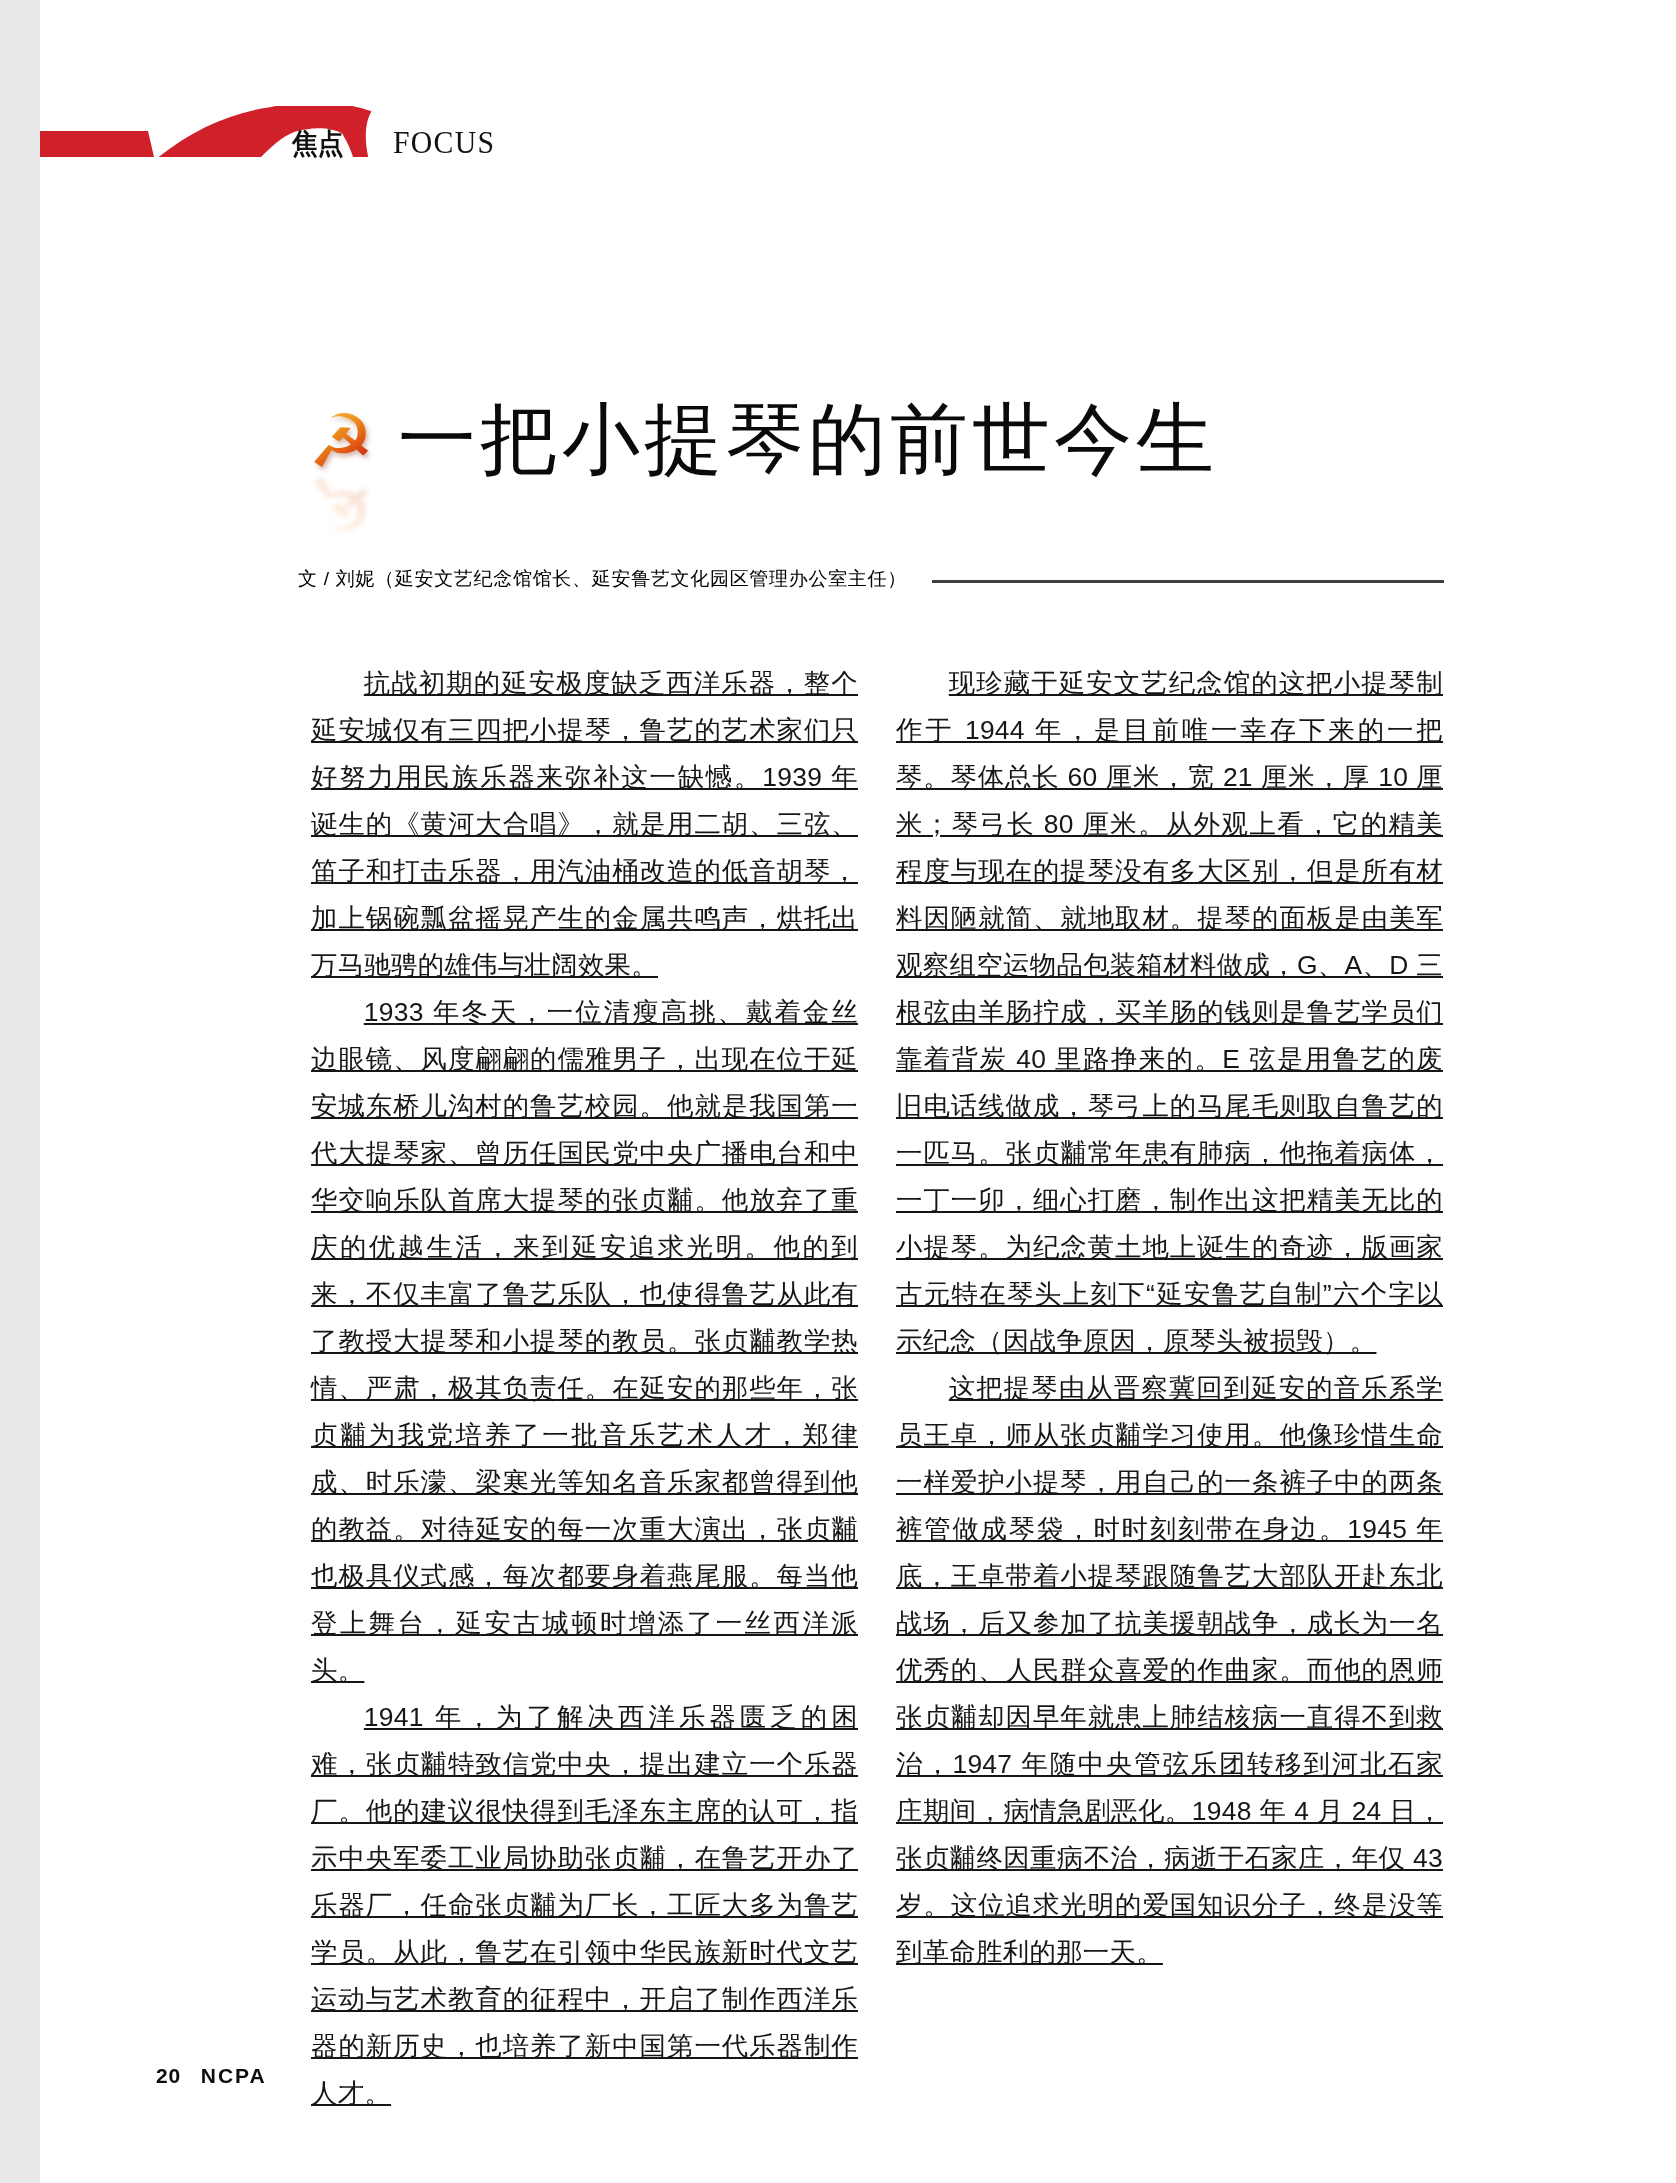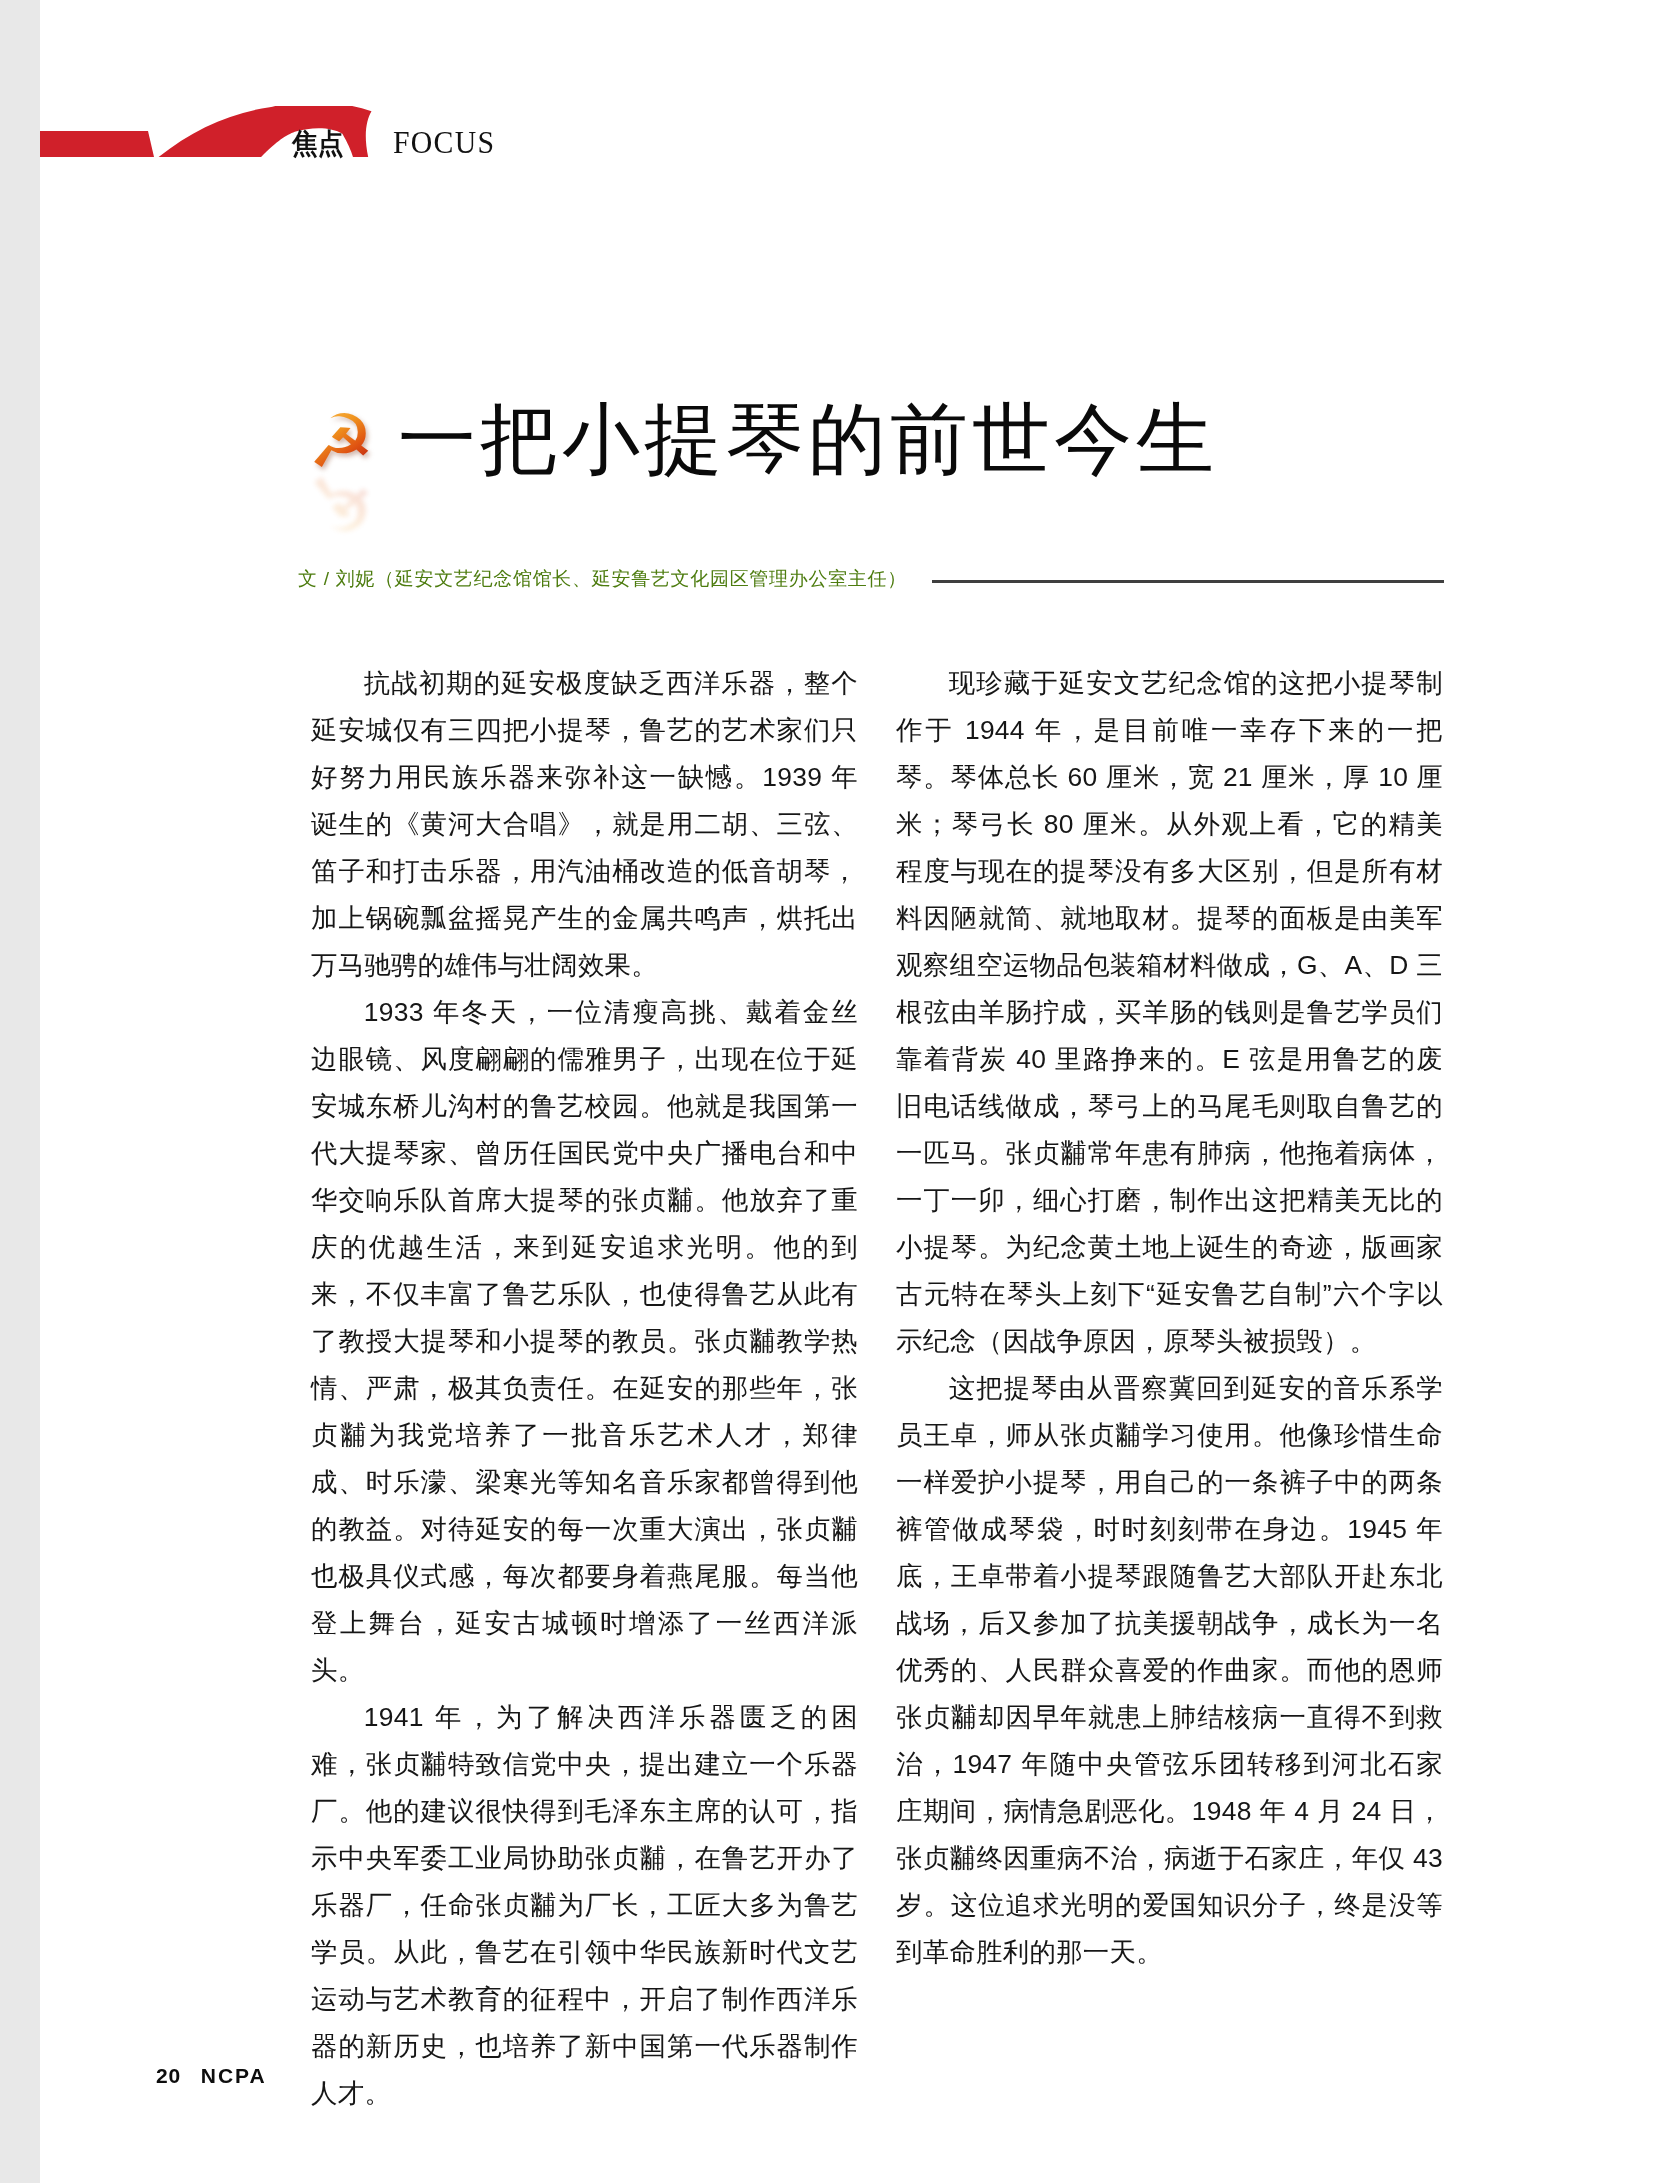--- a/index.html
+++ b/index.html
@@ -45,38 +45,38 @@
     top:466px;transform:scaleY(-1);opacity:.16;filter:blur(2.6px);
   }
   .title{
     position:absolute;left:358px;top:404px;margin:0;
     font-family:Liberation Mono, monospace;
     font-weight:400;font-size:78px;line-height:1.06;letter-spacing:4px;
     color:#0a0a0a;white-space:nowrap;
   }
   .byline{
     position:absolute;left:258px;top:568px;
-    font-size:19px;line-height:1.2;letter-spacing:0.7px;color:#4d7c0f;
+    font-size:19px;line-height:1.2;letter-spacing:0.7px;color:#000000;
     white-space:nowrap;
   }
   .byline-rule{
     position:absolute;left:892px;top:580px;width:512px;height:2.6px;
     background:#3f3f3f;
   }
 
   
   .col{
     position:absolute;top:660px;width:547px;
     font-size:26.4px;line-height:47px;letter-spacing:0.3px;
     text-align:justify;text-justify:inter-ideograph;
     color:#161616;
   }
   .col-left{left:271px;}
   .col-right{left:856px;}
-  .col p{margin:0;text-indent:2em;}
+  .col p{margin:0;text-indent:2em;text-decoration:underline;}
 
   
   .footer{
     position:absolute;left:116px;top:2065px;
     font-size:21px;font-weight:700;letter-spacing:0.7px;color:#0d0d0d;
     line-height:1;
   }
   .footer .brand{margin-left:20px;letter-spacing:2px;}
 </style>
 </head>

